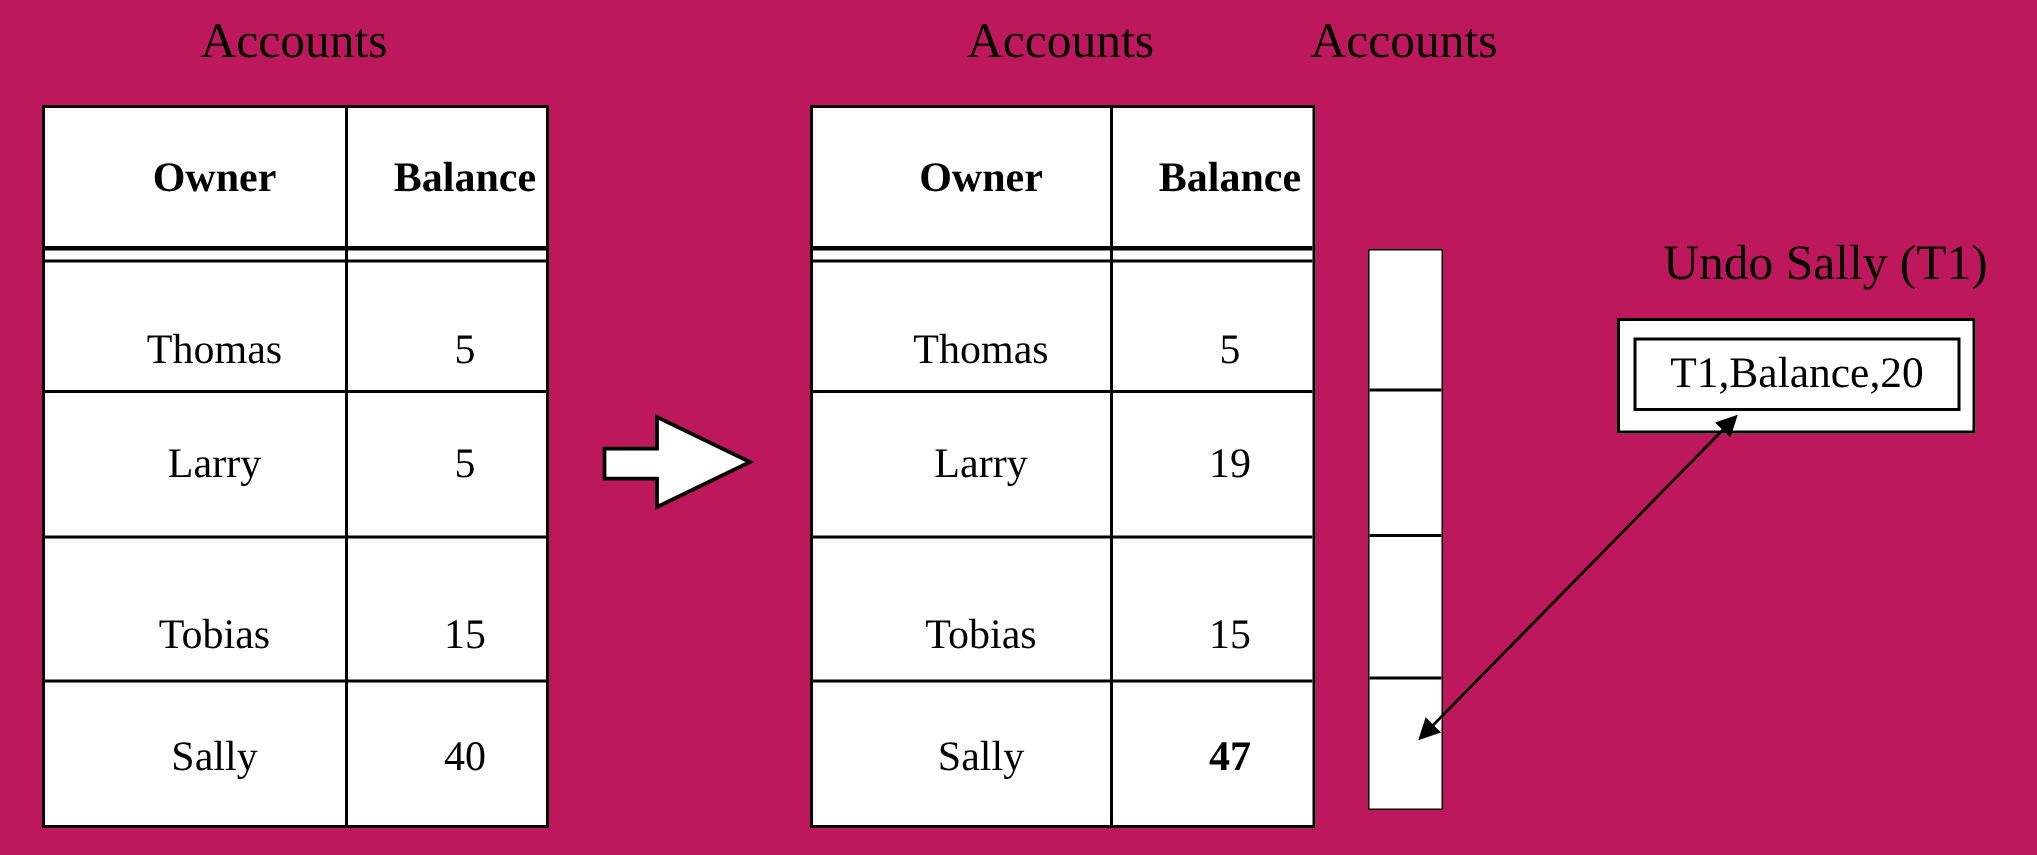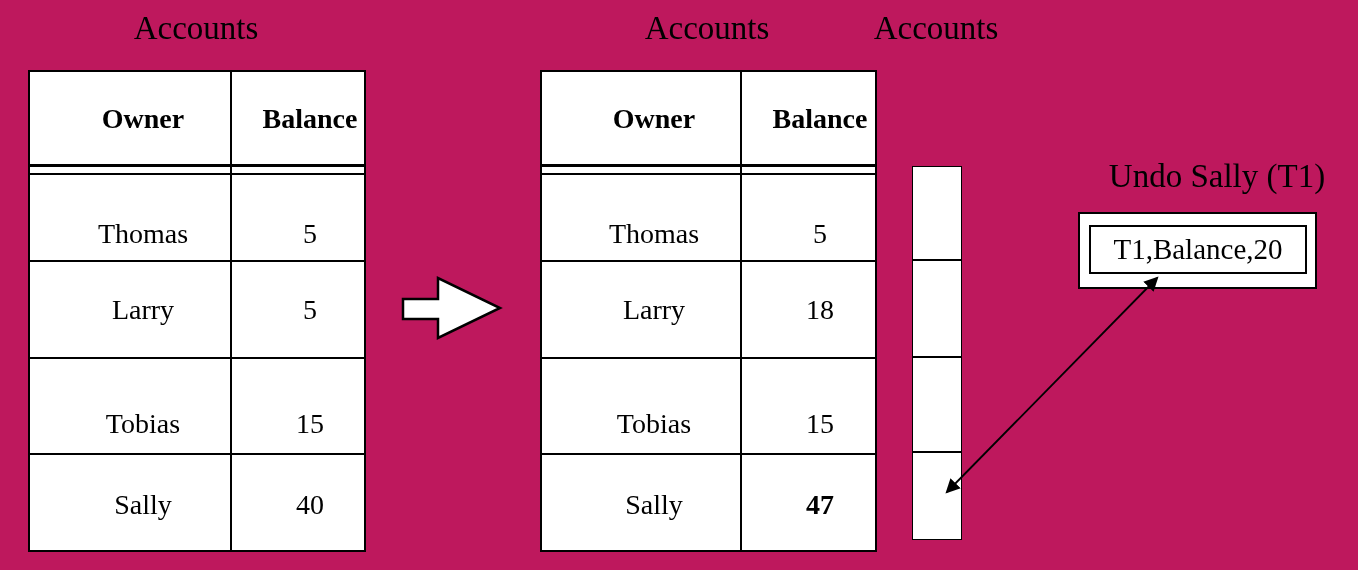--- a/index.html
+++ b/index.html
@@ -95,21 +95,21 @@
     <div class="hline div2"></div>
     <div class="hline div3"></div>
     <div class="vline coldiv"></div>
 
     <div class="cell hdr c1 rowh">Owner</div>
     <div class="cell hdr c2 rowh">Balance</div>
 
     <div class="cell c1 row0">Thomas</div>
     <div class="cell c2 row0">5</div>
     <div class="cell c1 row1">Larry</div>
-    <div class="cell c2 row1">18</div>
+    <div class="cell c2 row1">19</div>
     <div class="cell c1 row2">Tobias</div>
     <div class="cell c2 row2">15</div>
     <div class="cell c1 row3">Sally</div>
     <div class="cell c2 row3 emph">47</div>
   </div>
 
   <div class="versions">
     <div class="hline d1"></div>
     <div class="hline d2"></div>
     <div class="hline d3"></div>

